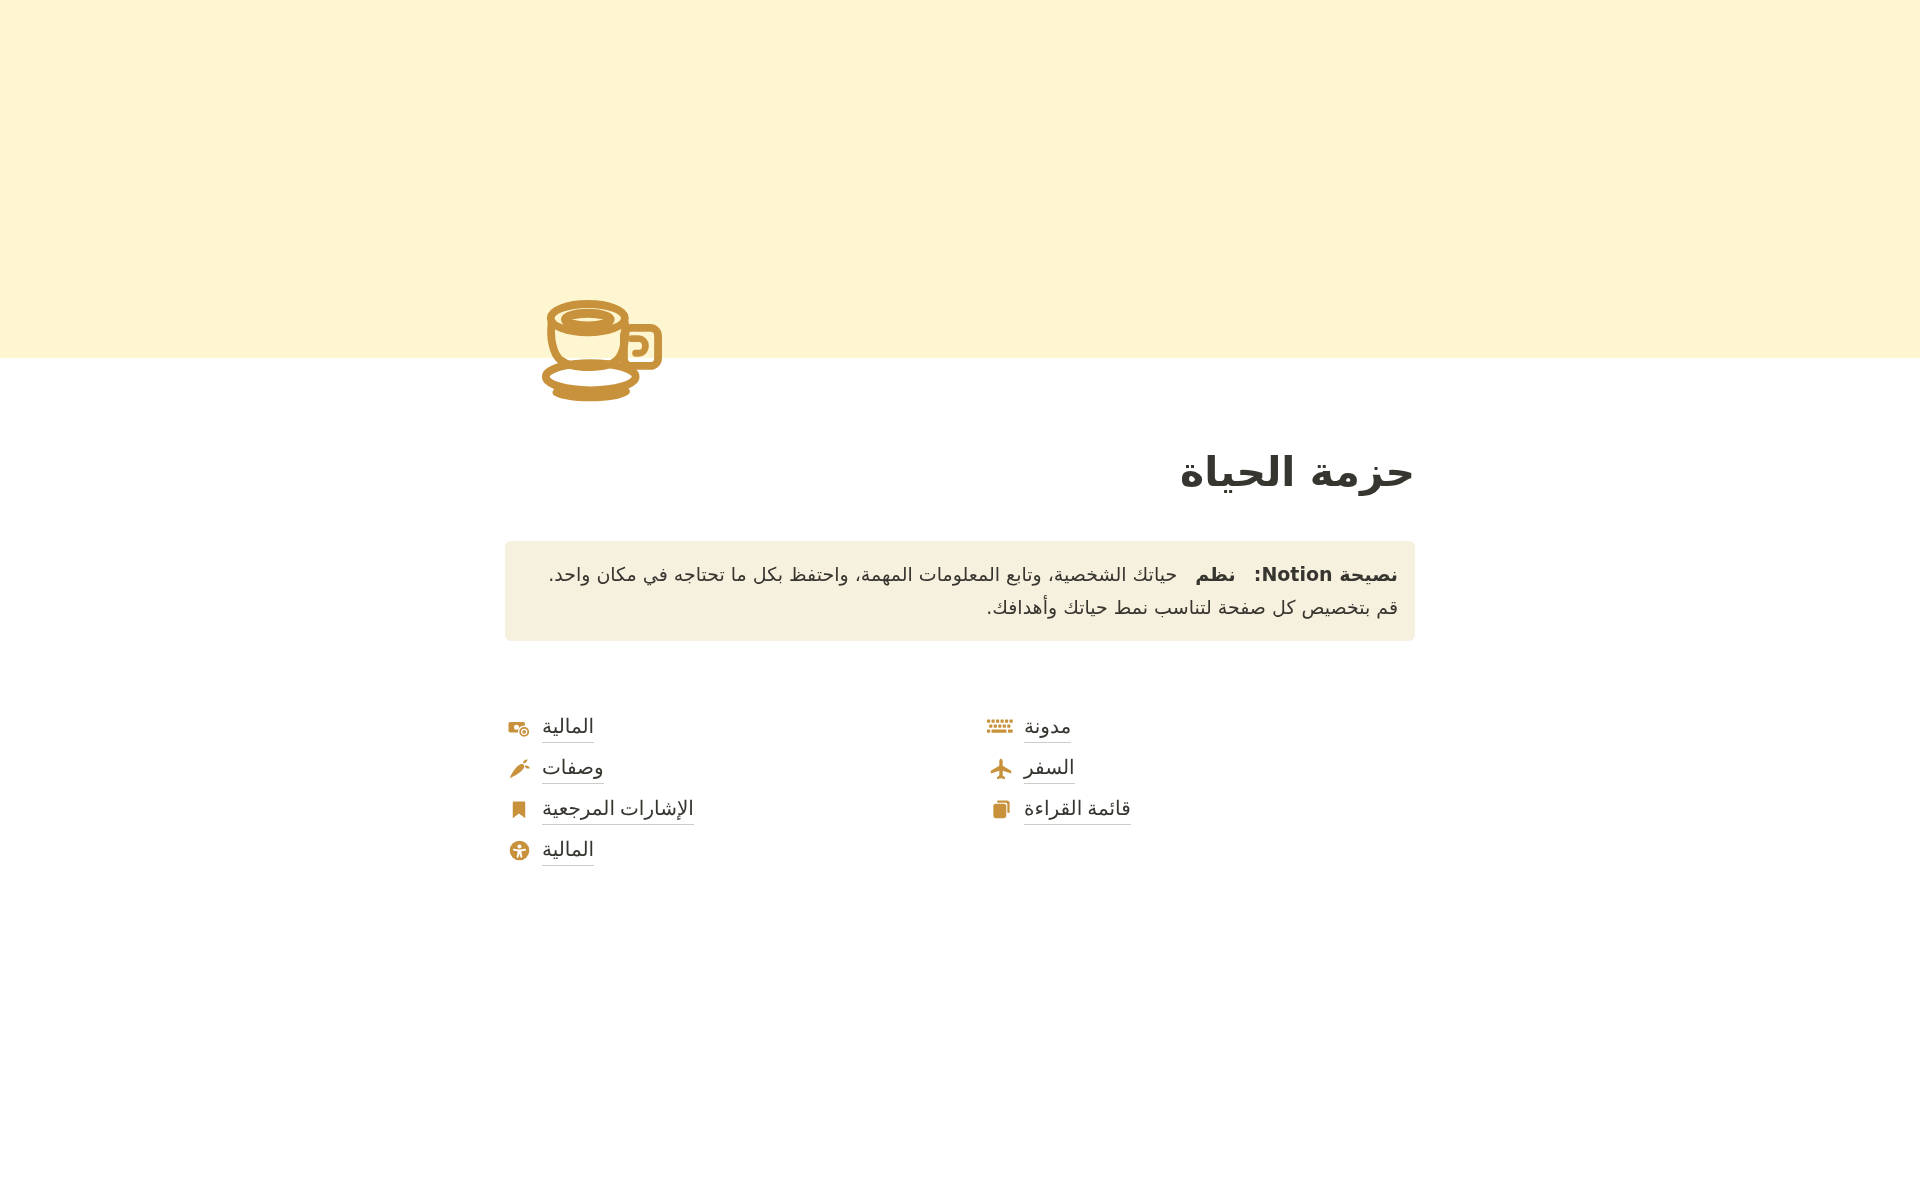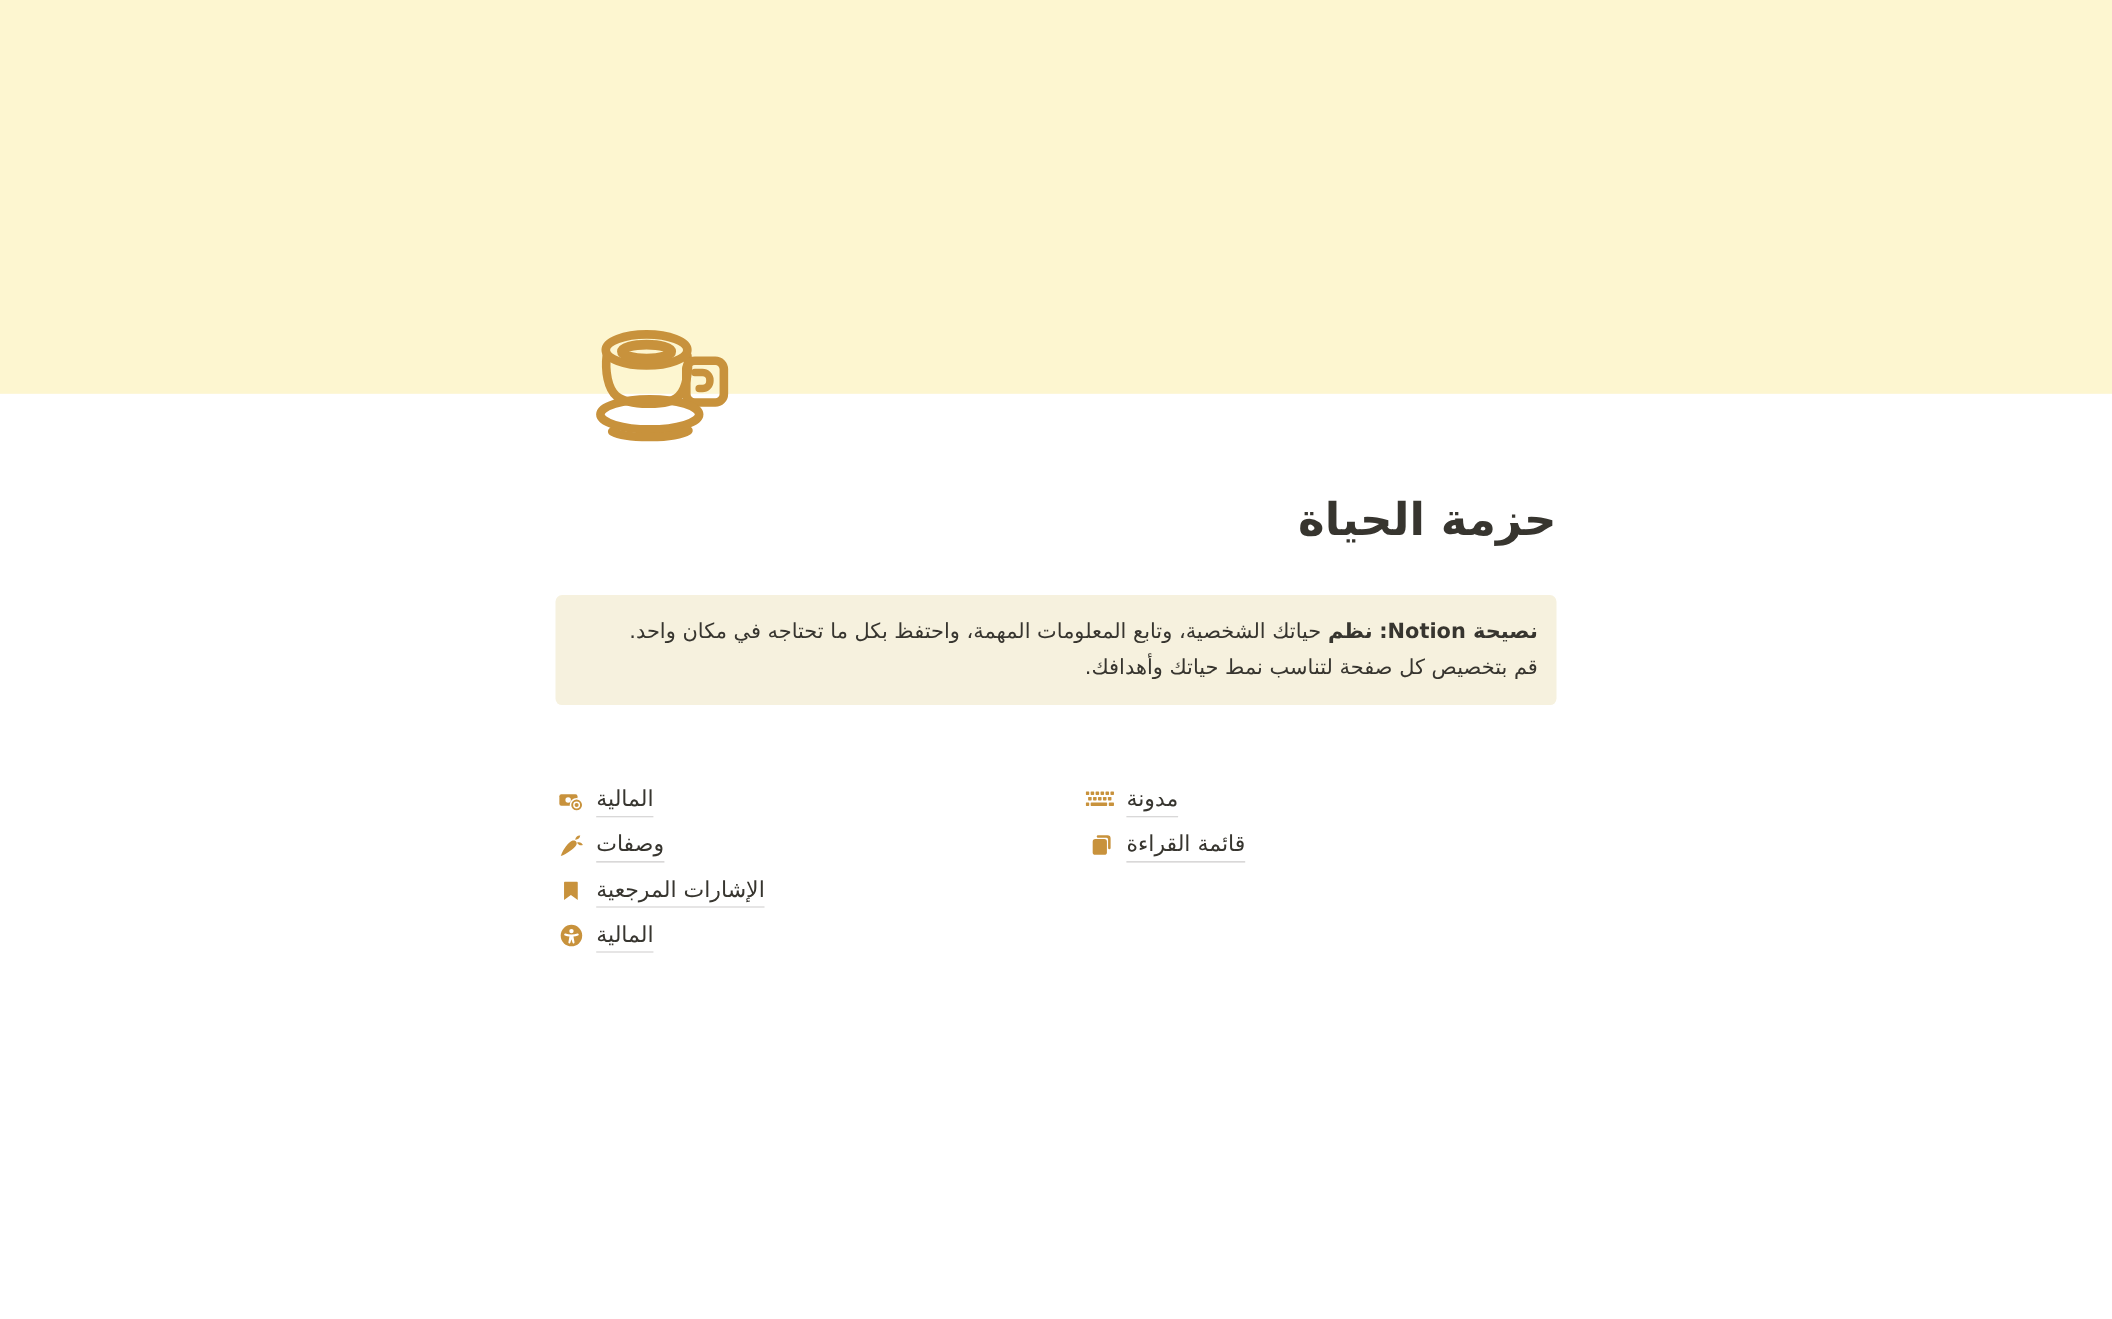--- a/index.html
+++ b/index.html
@@ -23,36 +23,36 @@
   .content{width:910px;margin:0 auto;position:relative;}
   .title{
     margin:88px 0 0 0;font-size:41px;font-weight:700;line-height:1.3;
     direction:rtl;color:var(--text);letter-spacing:0;
   }
   .callout{
     margin-top:42px;background:var(--callout-bg);border-radius:6px;
     padding:17px;direction:rtl;text-align:right;
     font-size:19px;line-height:33px;color:var(--text);
   }
-  .callout .b{font-weight:700;}
+  .callout .b{font-weight:700;margin-left:12px;}
   .links{
     margin-top:66px;display:grid;grid-template-columns:440px 428px;
     column-gap:42px;direction:ltr;
   }
   .link-item{
     height:41px;display:flex;align-items:center;gap:9px;cursor:pointer;
   }
   .li-icon{
     width:28px;height:26px;display:flex;align-items:center;justify-content:center;
     color:var(--gold);flex:0 0 auto;
   }
   .li-icon svg{display:block;}
   .link-label{
     font-size:20px;font-weight:500;color:var(--text);direction:rtl;
-    border-bottom:1px solid rgba(55,53,47,0.25);padding-bottom:2px;line-height:1.35;
+    border-bottom:1px solid rgba(55,53,47,0.25);padding-bottom:2px;line-height:1.35;font-family:Liberation Serif, serif;
   }
 </style>
 </head>
 <body>
 
 <div class="cover"></div>
 
 <div class="page-icon">
   <svg viewBox="0 0 150 125" fill="none" stroke="currentColor" stroke-width="8" stroke-linecap="round" stroke-linejoin="round">
     <path d="M26 40 C24 56 27 72 35 79 C46 88 83 89 93 79 C100 72 103 55 101 41"></path>
@@ -139,20 +139,28 @@
               <rect x="15.7" y="5.5" width="3.2" height="3.2" rx="0.6"></rect>
               <rect x="20.2" y="5.5" width="3.2" height="3.2" rx="0.6"></rect>
             <rect x="0" y="10.5" width="3.2" height="3.2" rx="0.6"></rect>
               <rect x="4.5" y="10.5" width="15" height="3.2" rx="0.6"></rect>
               <rect x="21" y="10.5" width="4.7" height="3.2" rx="0.6"></rect>
           </svg>
         </span>
         <span class="link-label">مدونة</span>
       </div>
 
+      <div class="link-item">
+        <span class="li-icon">
+          <svg width="24" height="24" viewBox="0 0 24 24" fill="currentColor">
+            <path d="M12 1.8c.95 0 1.7 1.25 1.7 2.7v4.3l8.5 5v2.7l-8.5-2.7v4.7l2.3 1.8v2l-4-1.15-4 1.15v-2l2.3-1.8v-4.7l-8.5 2.7v-2.7l8.5-5V4.5c0-1.45.75-2.7 1.7-2.7z"></path>
+          </svg>
+        </span>
+        <span class="link-label">السفر</span>
+      </div>
 
       <div class="link-item">
         <span class="li-icon">
           <svg width="23" height="23" viewBox="0 0 24 24" fill="currentColor">
             <path d="M8.5 2.5h9a3 3 0 0 1 3 3v9a1.2 1.2 0 0 1-2.4 0v-8a1.6 1.6 0 0 0-1.6-1.6h-8a1.2 1.2 0 0 1 0-2.4z"></path>
             <rect x="3.5" y="6" width="13.5" height="15" rx="2.5"></rect>
           </svg>
         </span>
         <span class="link-label">قائمة القراءة</span>
       </div>

